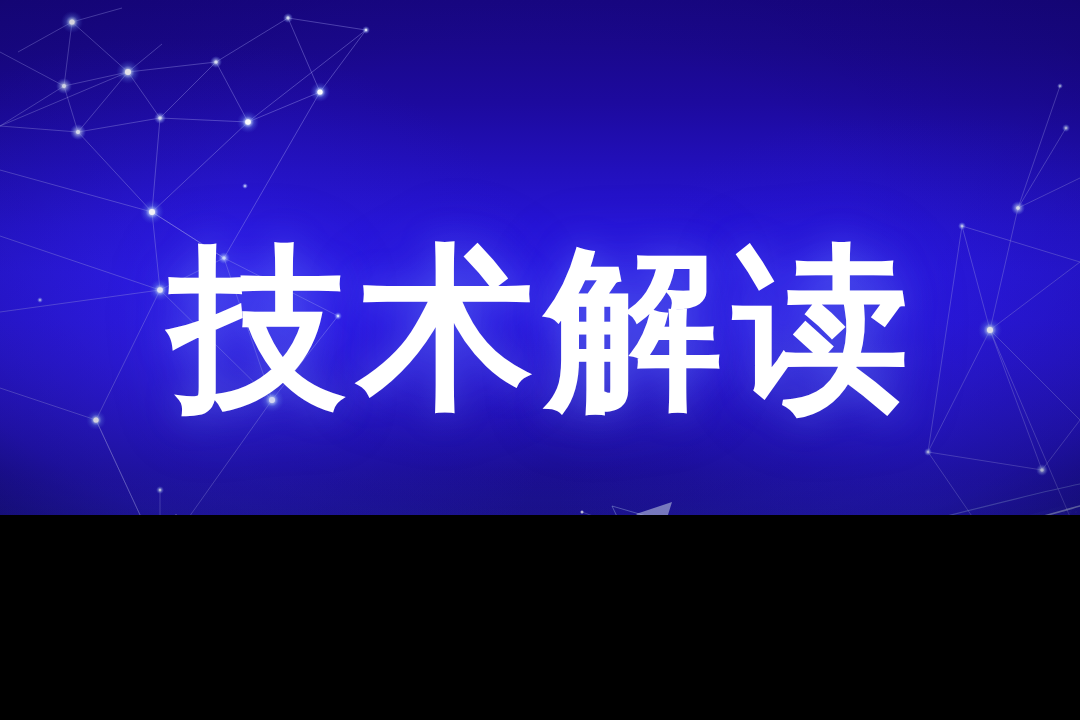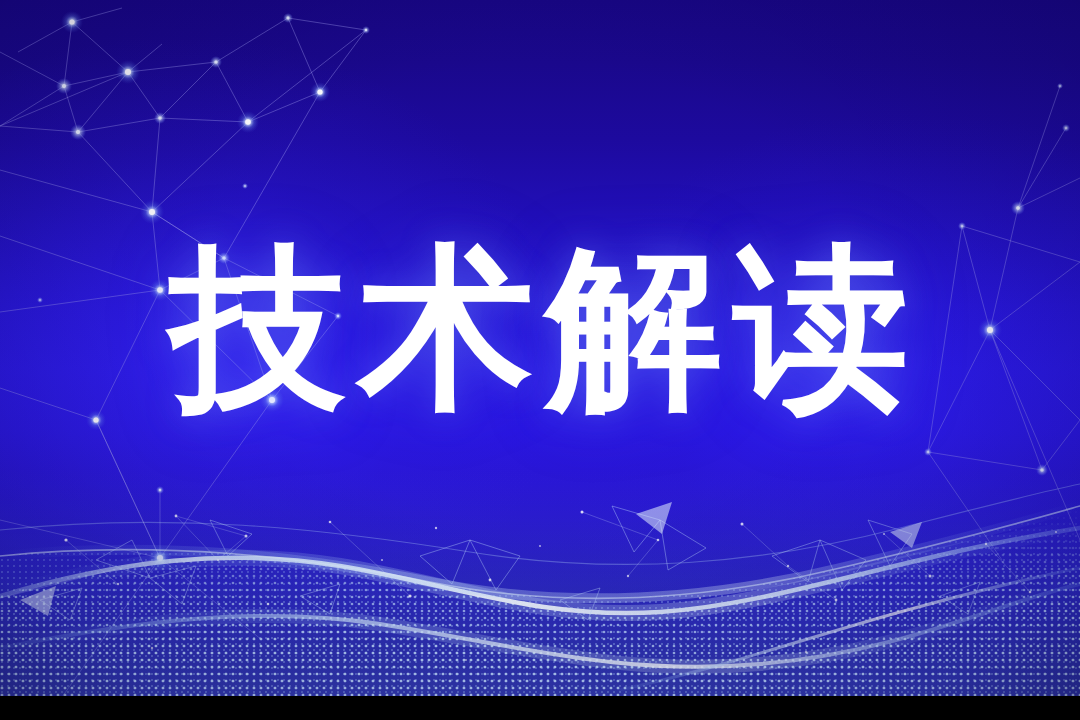--- a/index.html
+++ b/index.html
@@ -8,21 +8,21 @@
     padding: 0;
     background: #000;
   }
   body {
     font-family: "DejaVu Sans", "Liberation Sans", sans-serif;
   }
 
   #banner {
     position: relative;
     width: 1080px;
-    height: 696px;
+    height: 515px;
     overflow: hidden;
     background: #1b0a8a;
   }
 
   
   .bg-base {
     position: absolute;
     inset: 0;
     background: linear-gradient(
         180deg,

